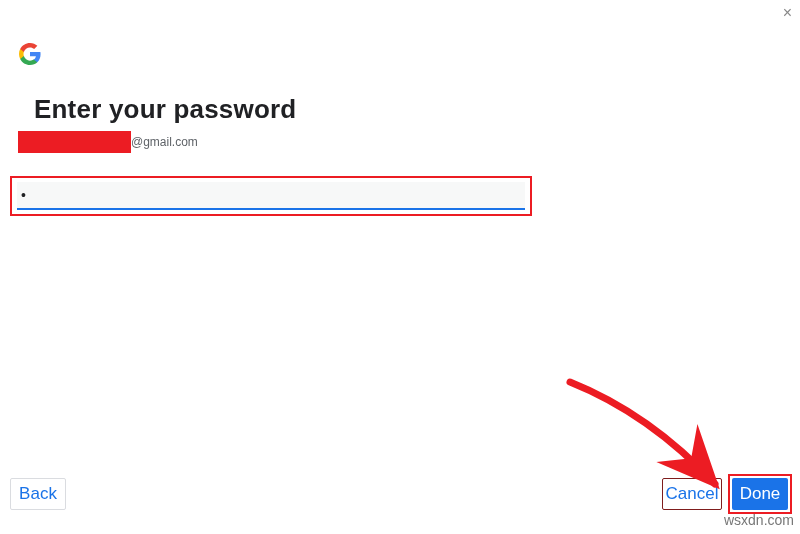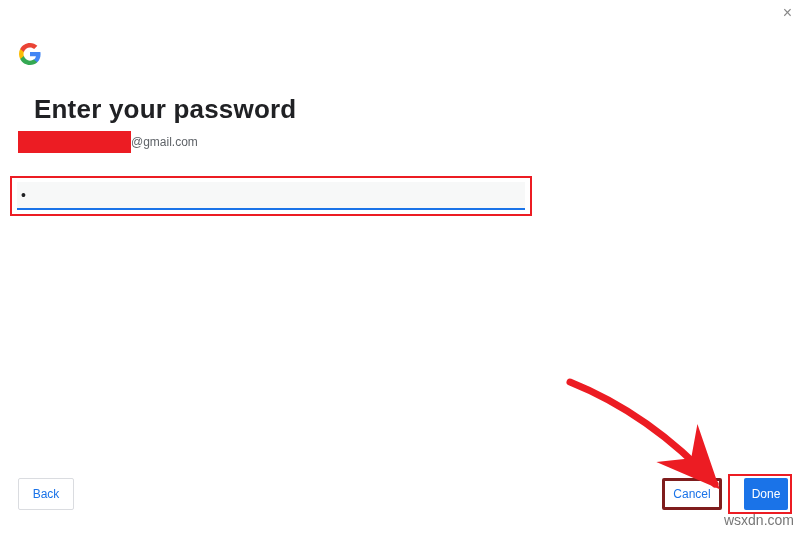--- a/index.html
+++ b/index.html
@@ -85,47 +85,46 @@
       left: 0;
       right: 0;
       height: 36px;
     }
     .btn {
       position: absolute;
       height: 32px;
       display: flex;
       align-items: center;
       justify-content: center;
-      font-size: 12px;
+      font-size: 17px;
       font-weight: 500;
       border-radius: 2px;
       cursor: pointer;
       font-family: inherit;
-      margin-left: 8px;
     }
     .btn-back {
       left: 10px;
       bottom: 0;
       width: 56px;
       border: 1px solid #dadce0;
       background: #fff;
       color: #1a73e8;
     }
     .btn-cancel {
       right: 78px;
       bottom: 0;
       width: 60px;
-      border: 3px solid #7f1d1d;
+      border: 1px solid #7f1d1d;
       background: #fff;
       color: #1a73e8;
     }
     .btn-done {
       right: 12px;
       bottom: 0;
-      width: 44px;
+      width: 56px;
       border: none;
       background: #1a73e8;
       color: #fff;
     }
     .highlight-box {
       position: absolute;
       border: 2px solid #ec1c23;
       pointer-events: none;
     }
     .highlight-done {

